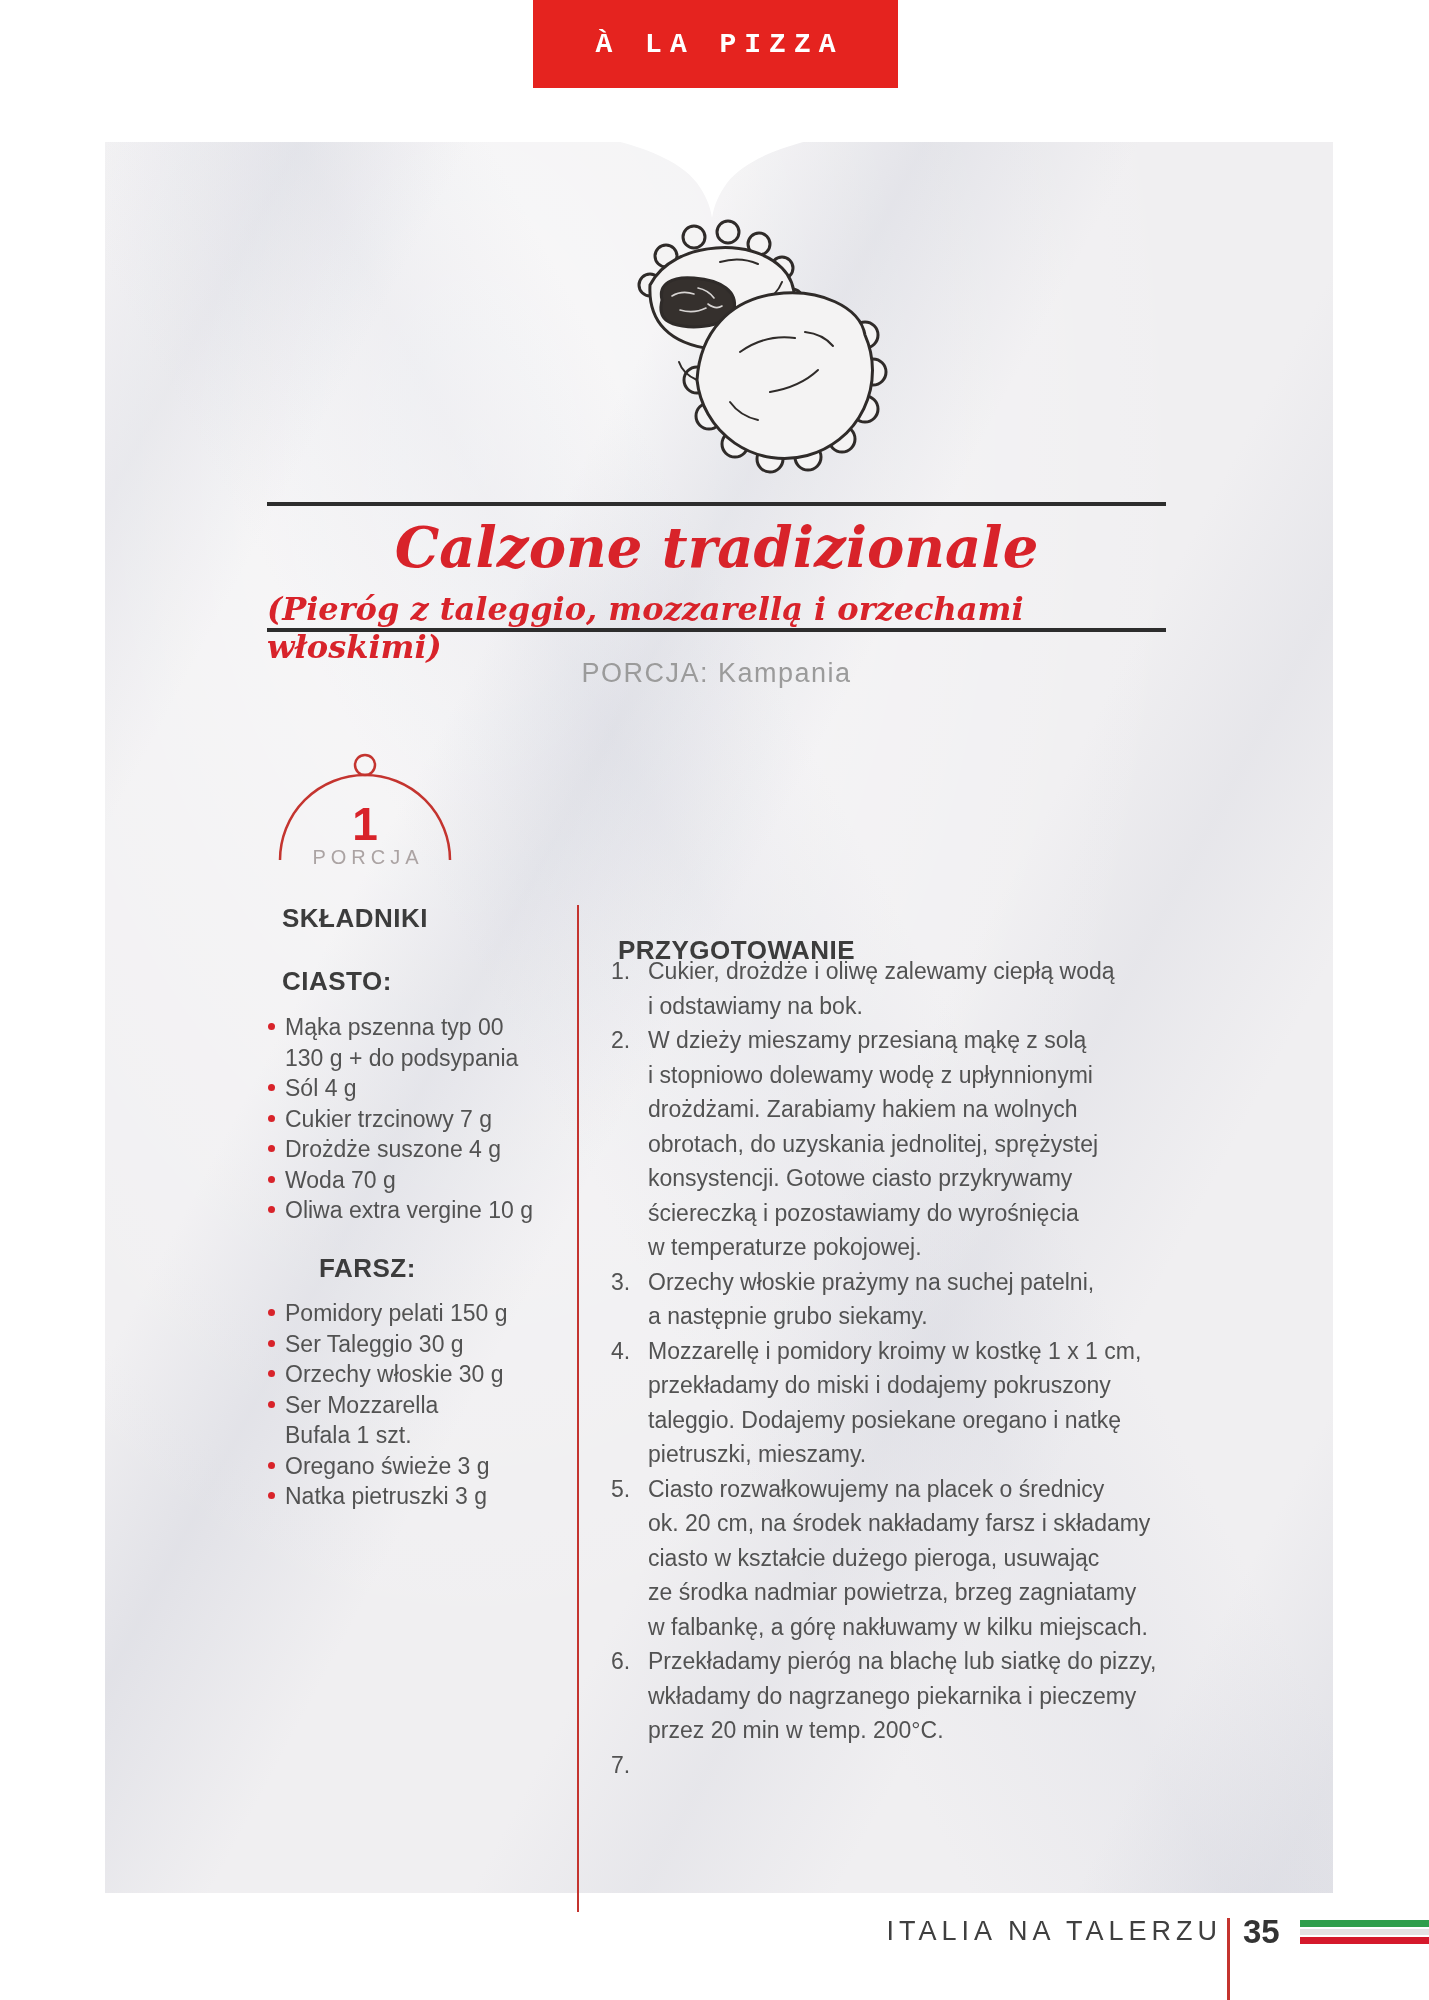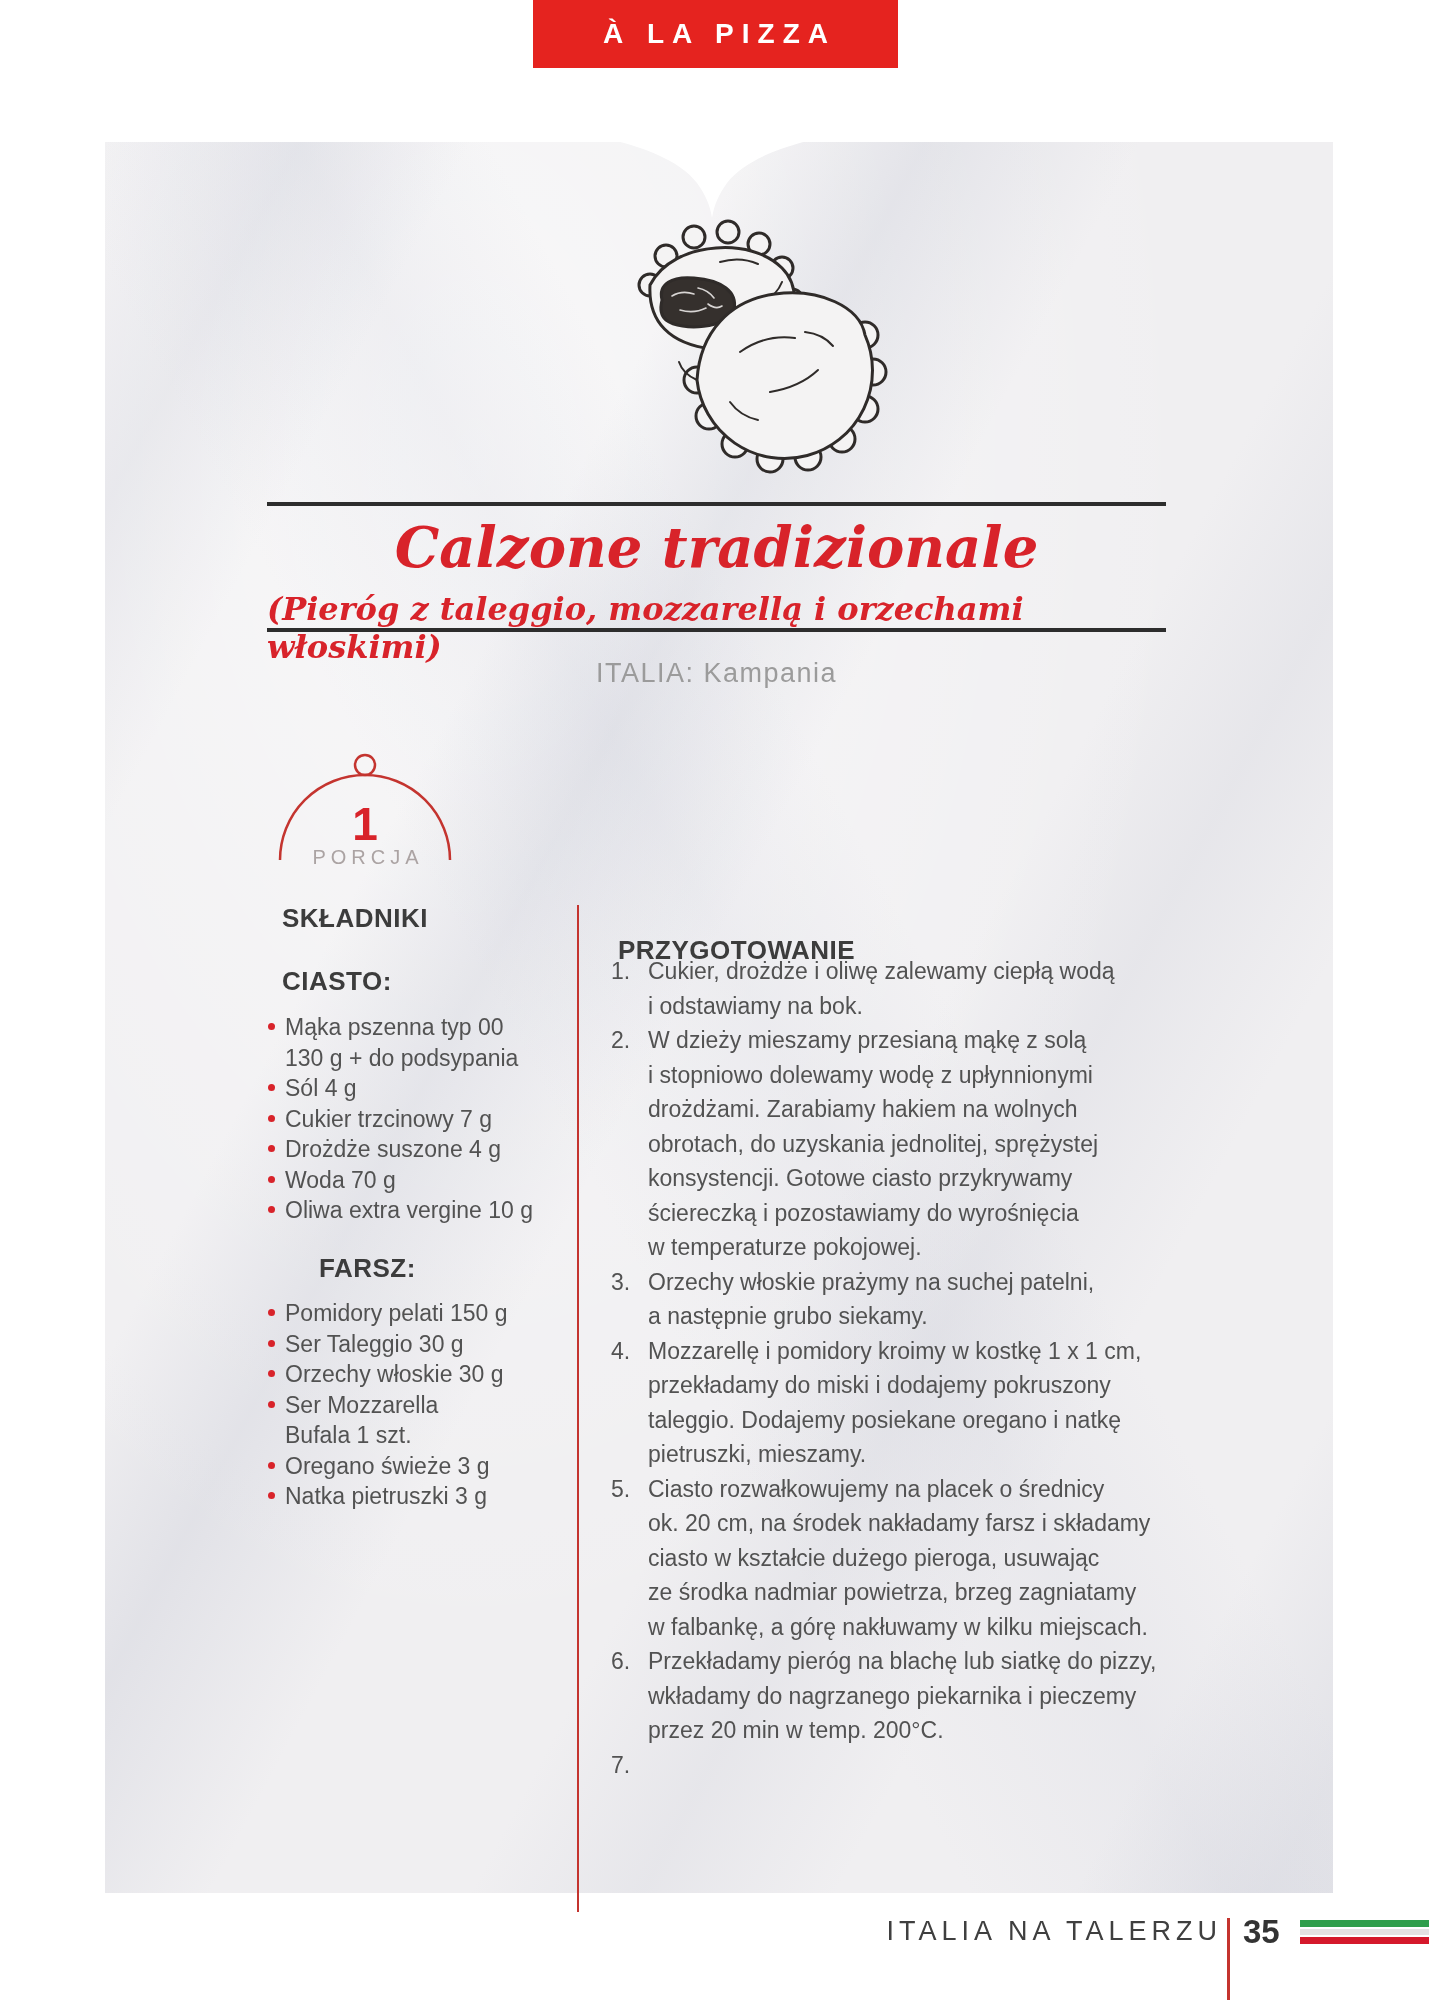--- a/index.html
+++ b/index.html
@@ -5,22 +5,22 @@
   :root{
     --accent:#d8232a; --banner:#e5231f; --flag-green:#2f9e4c; --flag-red:#d5192c;
     --text-dark:#3c3c3c; --text-body:#525252; --text-muted:#9b9b9b;
   }
   *{margin:0;padding:0;box-sizing:border-box;}
   html,body{width:1429px;height:2000px;background:#fff;overflow:hidden;}
   body{font-family:"Liberation Sans", sans-serif;}
   .page{position:relative;width:1429px;height:2000px;background:#fff;}
 
   
-  .banner{position:absolute;left:533px;top:0;width:365px;height:68px;background:var(--banner);
-    display:flex;align-items:center;justify-content:center;}
+  .banner{position:absolute;left:533px;top:0;width:365px;height:88px;background:var(--banner);
+    display:flex;align-items:center;justify-content:center;font-family:Liberation Mono, monospace;}
   .banner-label{color:#fff;font-size:28px;font-weight:bold;letter-spacing:8px;padding-left:8px;}
 
   
   .card{position:absolute;left:105px;top:142px;width:1228px;height:1751px;
     background-color:#f0eff1;
     background-image:
       linear-gradient(118deg, rgba(255,255,255,0) 0%, rgba(187,190,204,.20) 9%, rgba(255,255,255,0) 17%, rgba(255,255,255,0) 30%, rgba(180,184,200,.24) 38%, rgba(255,255,255,0) 48%, rgba(255,255,255,0) 60%, rgba(187,190,204,.18) 68%, rgba(255,255,255,0) 77%, rgba(255,255,255,0) 88%, rgba(180,184,200,.22) 97%),
       linear-gradient(62deg, rgba(255,255,255,0) 40%, rgba(197,200,214,.16) 52%, rgba(255,255,255,0) 61%),
       radial-gradient(ellipse at 30% 18%, rgba(255,255,255,.55), rgba(255,255,255,0) 60%);}
   .notch{position:absolute;left:512px;top:-1px;}
@@ -134,21 +134,21 @@
           <path d="M127,168 q-14,-6 -18,-18"></path>
         </g>
       </g>
     </svg>
 
     <div class="rule rule-top"></div>
     <div class="title">Calzone tradizionale</div>
     <div class="subtitle">(Pieróg z taleggio, mozzarellą i orzechami włoskimi)</div>
     <div class="rule rule-bottom"></div>
 
-    <div class="region"><span>ITALIA:</span> <span>Kampania</span></div>
+    <div class="region"><span>PORCJA:</span> <span>Kampania</span></div>
 
     <svg class="servings" width="180" height="132" viewBox="0 0 180 132">
       <circle cx="90" cy="25" r="10" fill="none" stroke="#c4342f" stroke-width="2.5"></circle>
       <path d="M5,120 A85,85 0 0 1 175,120" fill="none" stroke="#c4342f" stroke-width="2.5"></path>
       <text x="90" y="100" text-anchor="middle" font-size="46" font-weight="bold" fill="#d8232a">1</text>
       <text x="93" y="124" text-anchor="middle" font-size="20" letter-spacing="5" fill="#aba3a3">PORCJA</text>
     </svg>
 
     <div class="col-head head-skladniki">SKŁADNIKI</div>
     <div class="col-head head-ciasto">CIASTO:</div>

